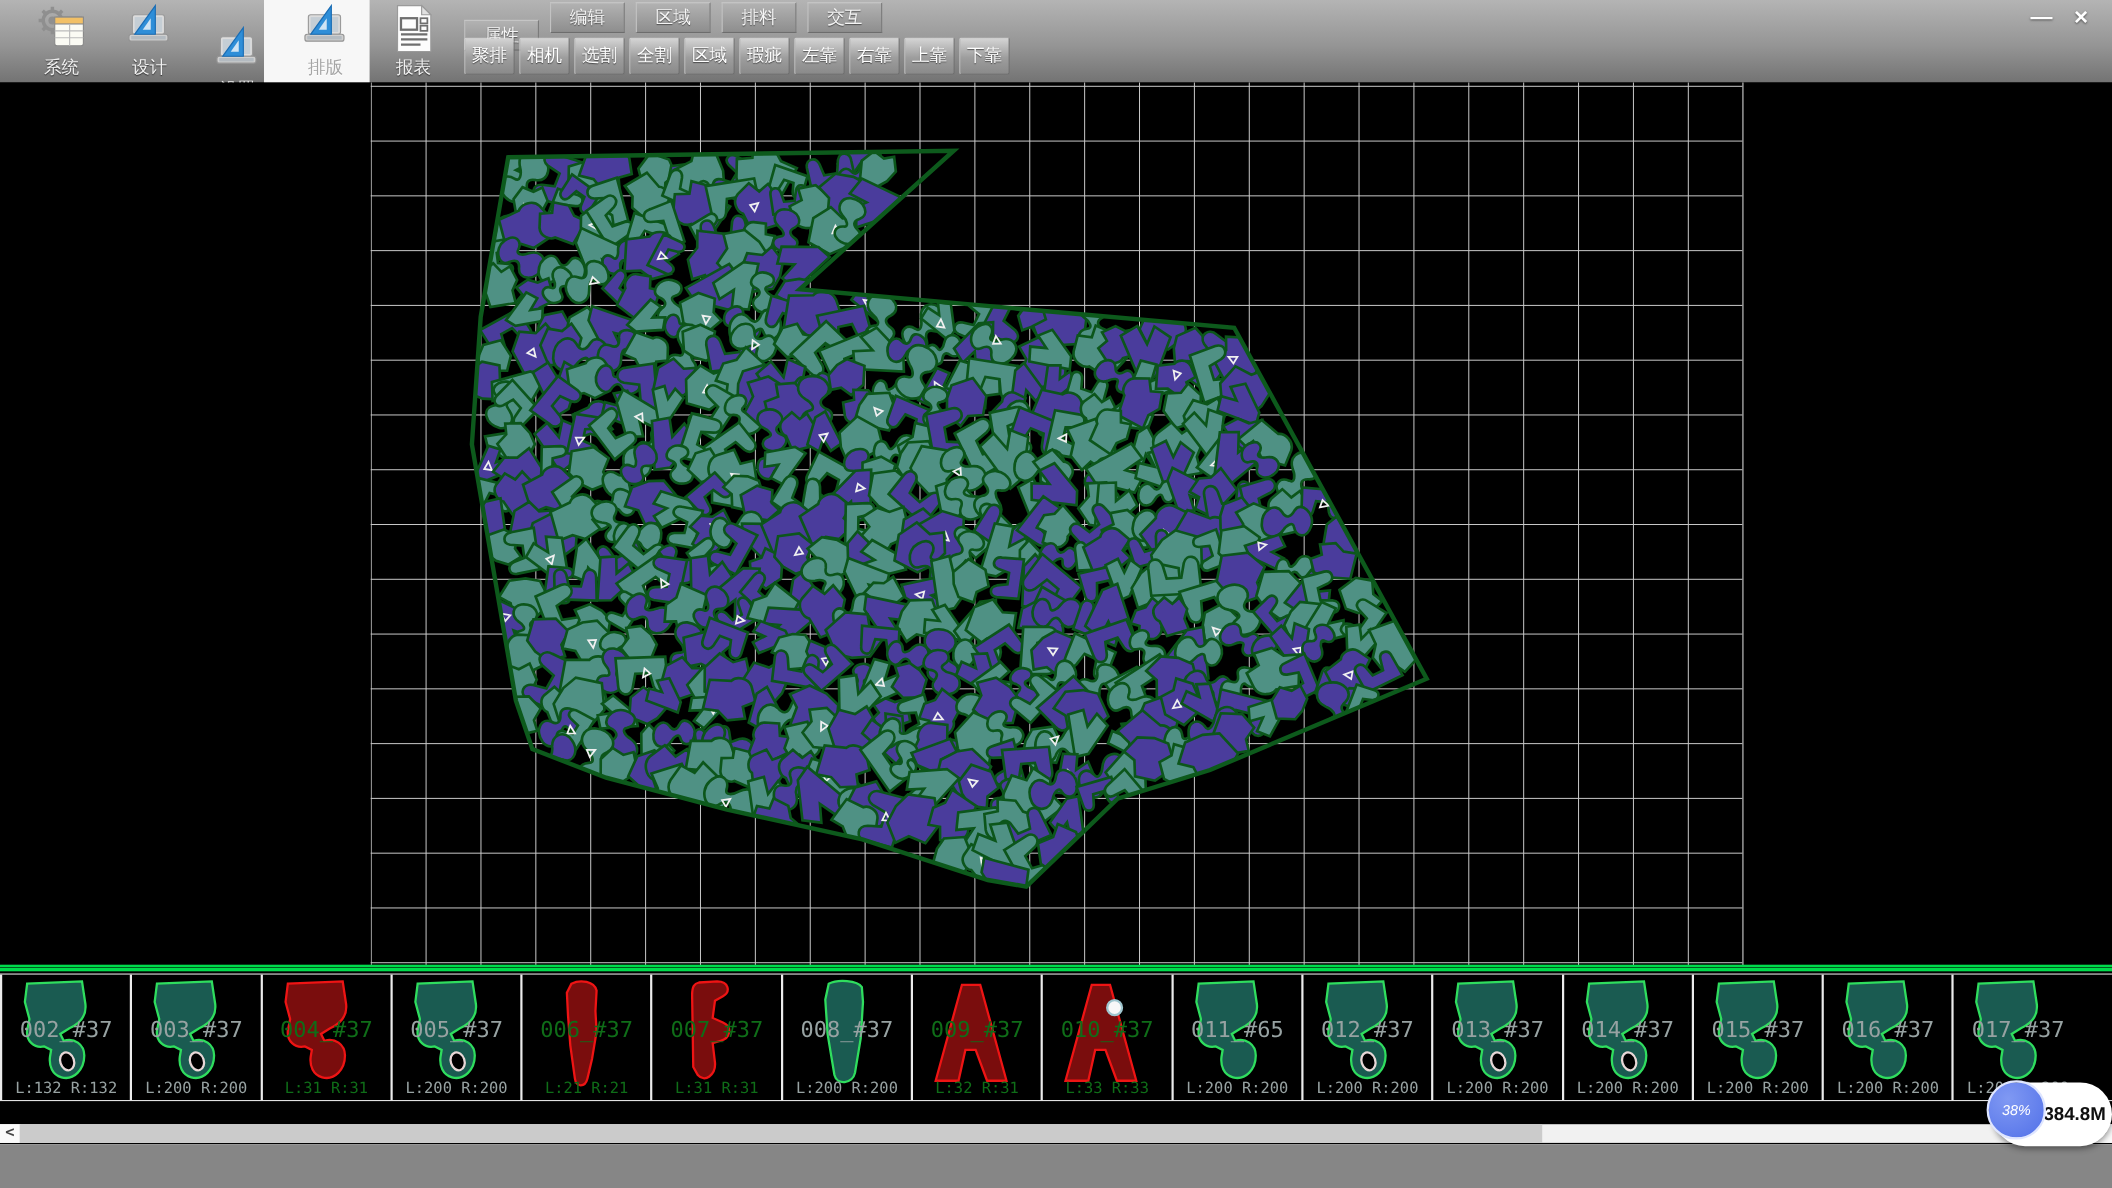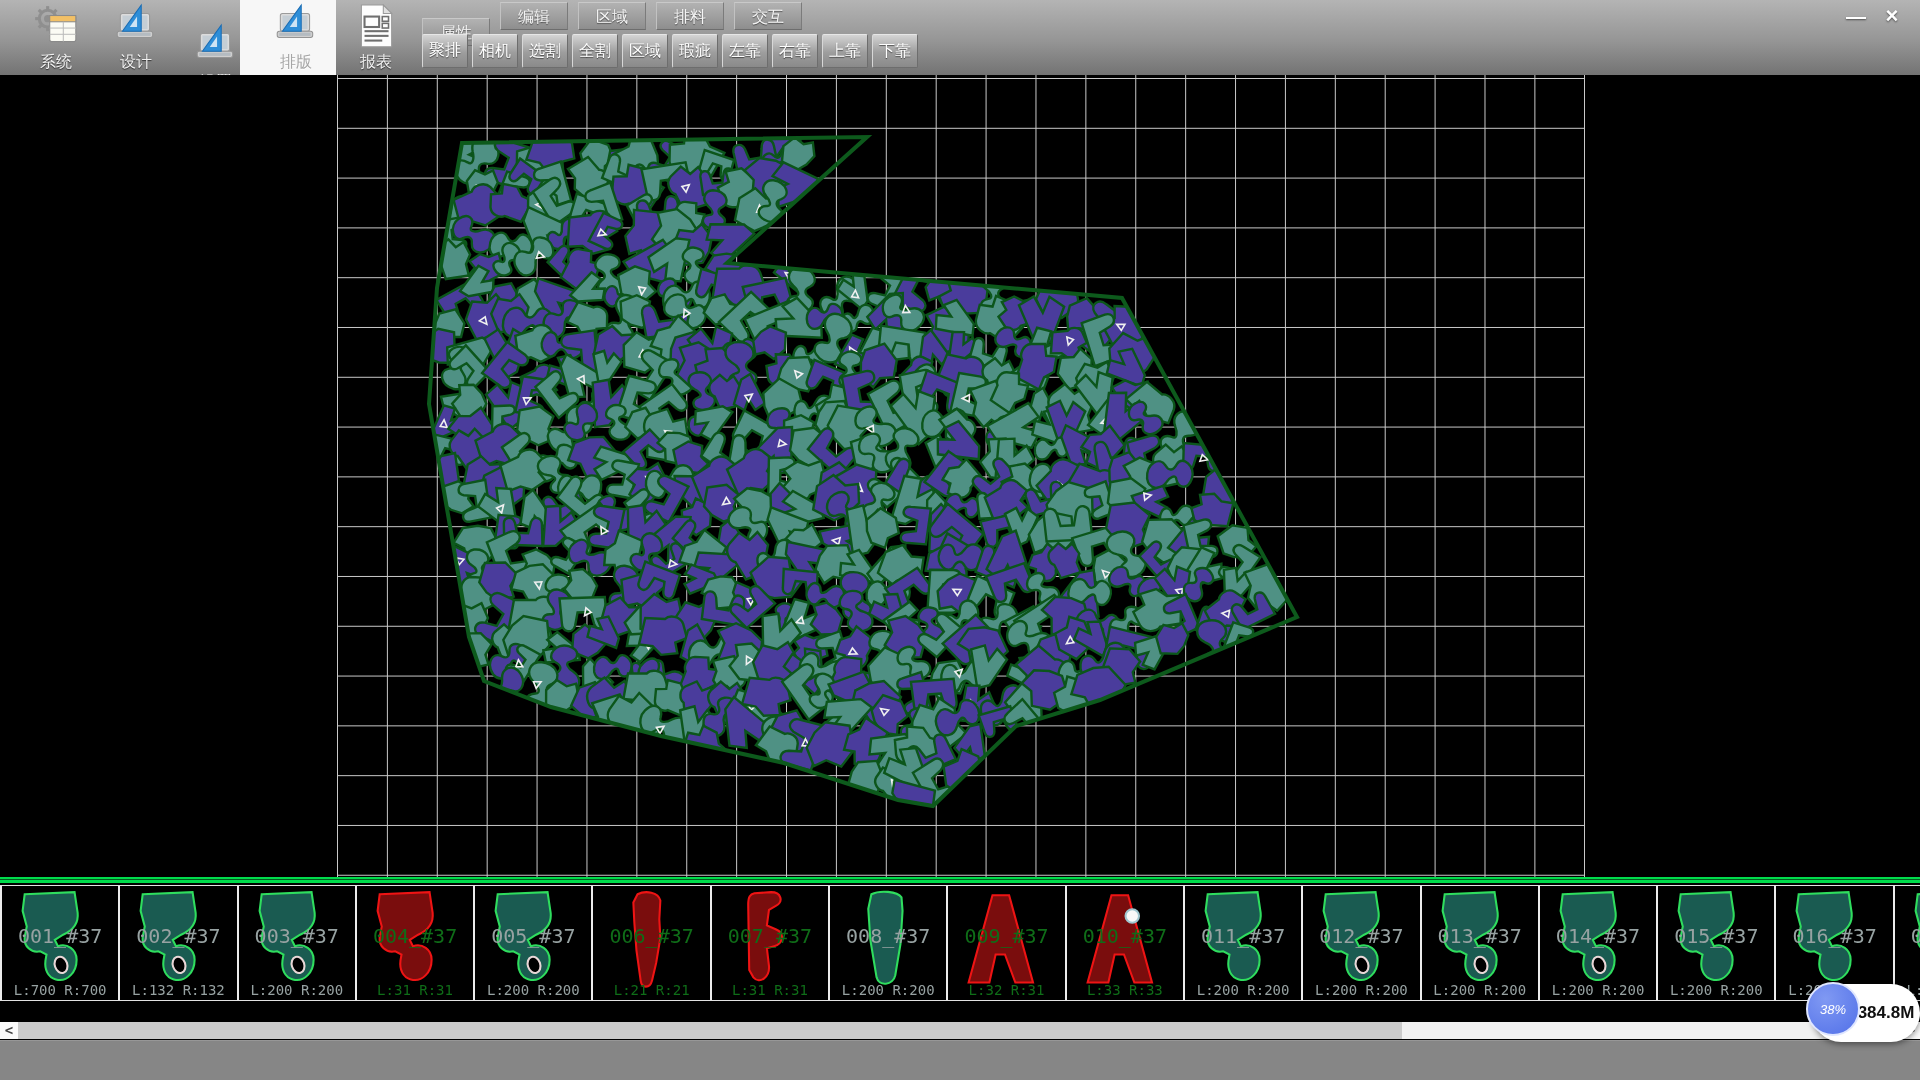--- a/index.html
+++ b/index.html
@@ -786,51 +786,43 @@
   </div>
 
   <div id="green-sep"></div>
 
   <div id="thumbstrip">
       <div class="tcell">
         <svg viewBox="0 0 100 104">
           <path d="M16,6 L64,4 L67,24 C68,34 62,41 53,45 L45,50 L48,56 C57,53 66,59 66,69 C66,81 57,91 46,88 C38,86 35,78 36,70 L37,64 L31,61 C22,63 15,56 16,47 L18,37 L14,22 Z" fill="#1a5b51" stroke="#2fdd5e" stroke-width="2"></path>
           <ellipse cx="51" cy="74" rx="6" ry="8" transform="rotate(-18 51 74)" fill="#000" stroke="#e8d7d7" stroke-width="2"></ellipse>
         </svg>
-        <div class="tnum kteal">001_#37</div>
-        <div class="tlr kteal">L:700 R:700</div>
+        <div class="tnum kteal">002_#37</div>
+        <div class="tlr kteal">L:132 R:132</div>
       </div>
       <div class="tcell">
         <svg viewBox="0 0 100 104">
           <path d="M16,6 L64,4 L67,24 C68,34 62,41 53,45 L45,50 L48,56 C57,53 66,59 66,69 C66,81 57,91 46,88 C38,86 35,78 36,70 L37,64 L31,61 C22,63 15,56 16,47 L18,37 L14,22 Z" fill="#1a5b51" stroke="#2fdd5e" stroke-width="2"></path>
           <ellipse cx="51" cy="74" rx="6" ry="8" transform="rotate(-18 51 74)" fill="#000" stroke="#e8d7d7" stroke-width="2"></ellipse>
         </svg>
-        <div class="tnum kteal">002_#37</div>
-        <div class="tlr kteal">L:132 R:132</div>
+        <div class="tnum kteal">003_#37</div>
+        <div class="tlr kteal">L:200 R:200</div>
+      </div>
+      <div class="tcell">
+        <svg viewBox="0 0 100 104">
+          <path d="M16,6 L64,4 L67,24 C68,34 62,41 53,45 L45,50 L48,56 C57,53 66,59 66,69 C66,81 57,91 46,88 C38,86 35,78 36,70 L37,64 L31,61 C22,63 15,56 16,47 L18,37 L14,22 Z" fill="#7a0d0d" stroke="#ee1414" stroke-width="2"></path>
+        </svg>
+        <div class="tnum kred">004_#37</div>
+        <div class="tlr kred">L:31 R:31</div>
       </div>
       <div class="tcell">
         <svg viewBox="0 0 100 104">
           <path d="M16,6 L64,4 L67,24 C68,34 62,41 53,45 L45,50 L48,56 C57,53 66,59 66,69 C66,81 57,91 46,88 C38,86 35,78 36,70 L37,64 L31,61 C22,63 15,56 16,47 L18,37 L14,22 Z" fill="#1a5b51" stroke="#2fdd5e" stroke-width="2"></path>
           <ellipse cx="51" cy="74" rx="6" ry="8" transform="rotate(-18 51 74)" fill="#000" stroke="#e8d7d7" stroke-width="2"></ellipse>
         </svg>
-        <div class="tnum kteal">003_#37</div>
-        <div class="tlr kteal">L:200 R:200</div>
-      </div>
-      <div class="tcell">
-        <svg viewBox="0 0 100 104">
-          <path d="M16,6 L64,4 L67,24 C68,34 62,41 53,45 L45,50 L48,56 C57,53 66,59 66,69 C66,81 57,91 46,88 C38,86 35,78 36,70 L37,64 L31,61 C22,63 15,56 16,47 L18,37 L14,22 Z" fill="#7a0d0d" stroke="#ee1414" stroke-width="2"></path>
-        </svg>
-        <div class="tnum kred">004_#37</div>
-        <div class="tlr kred">L:31 R:31</div>
-      </div>
-      <div class="tcell">
-        <svg viewBox="0 0 100 104">
-          <path d="M16,6 L64,4 L67,24 C68,34 62,41 53,45 L45,50 L48,56 C57,53 66,59 66,69 C66,81 57,91 46,88 C38,86 35,78 36,70 L37,64 L31,61 C22,63 15,56 16,47 L18,37 L14,22 Z" fill="#1a5b51" stroke="#2fdd5e" stroke-width="2"></path>
-          <ellipse cx="51" cy="74" rx="6" ry="8" transform="rotate(-18 51 74)" fill="#000" stroke="#e8d7d7" stroke-width="2"></ellipse>
-        </svg>
         <div class="tnum kteal">005_#37</div>
         <div class="tlr kteal">L:200 R:200</div>
       </div>
       <div class="tcell">
         <svg viewBox="0 0 100 104">
           <path d="M37,6 C45,2 57,4 59,12 L58,30 L59,48 L55,72 L51,89 C49,97 41,97 40,89 L36,60 L34,34 L33,14 Z" fill="#7a0d0d" stroke="#ee1414" stroke-width="2"></path>
         </svg>
         <div class="tnum kred">006_#37</div>
         <div class="tlr kred">L:21 R:21</div>
       </div>
@@ -860,21 +852,21 @@
           <path d="M37,7 L53,7 L76,91 L59,91 L49,64 L40,64 L34,91 L14,91 Z" fill="#7a0d0d" stroke="#ee1414" stroke-width="2"></path>
           <circle cx="57" cy="27" r="6.5" fill="#f8f8f8" stroke="#9fc6cf" stroke-width="2"></circle>
         </svg>
         <div class="tnum kred">010_#37</div>
         <div class="tlr kred">L:33 R:33</div>
       </div>
       <div class="tcell">
         <svg viewBox="0 0 100 104">
           <path d="M16,6 L64,4 L67,24 C68,34 62,41 53,45 L45,50 L48,56 C57,53 66,59 66,69 C66,81 57,91 46,88 C38,86 35,78 36,70 L37,64 L31,61 C22,63 15,56 16,47 L18,37 L14,22 Z" fill="#1a5b51" stroke="#2fdd5e" stroke-width="2"></path>
         </svg>
-        <div class="tnum kteal">011_#37</div>
+        <div class="tnum kteal">011_#65</div>
         <div class="tlr kteal">L:200 R:200</div>
       </div>
       <div class="tcell">
         <svg viewBox="0 0 100 104">
           <path d="M16,6 L64,4 L67,24 C68,34 62,41 53,45 L45,50 L48,56 C57,53 66,59 66,69 C66,81 57,91 46,88 C38,86 35,78 36,70 L37,64 L31,61 C22,63 15,56 16,47 L18,37 L14,22 Z" fill="#1a5b51" stroke="#2fdd5e" stroke-width="2"></path>
           <ellipse cx="51" cy="74" rx="6" ry="8" transform="rotate(-18 51 74)" fill="#000" stroke="#e8d7d7" stroke-width="2"></ellipse>
         </svg>
         <div class="tnum kteal">012_#37</div>
         <div class="tlr kteal">L:200 R:200</div>
       </div>

